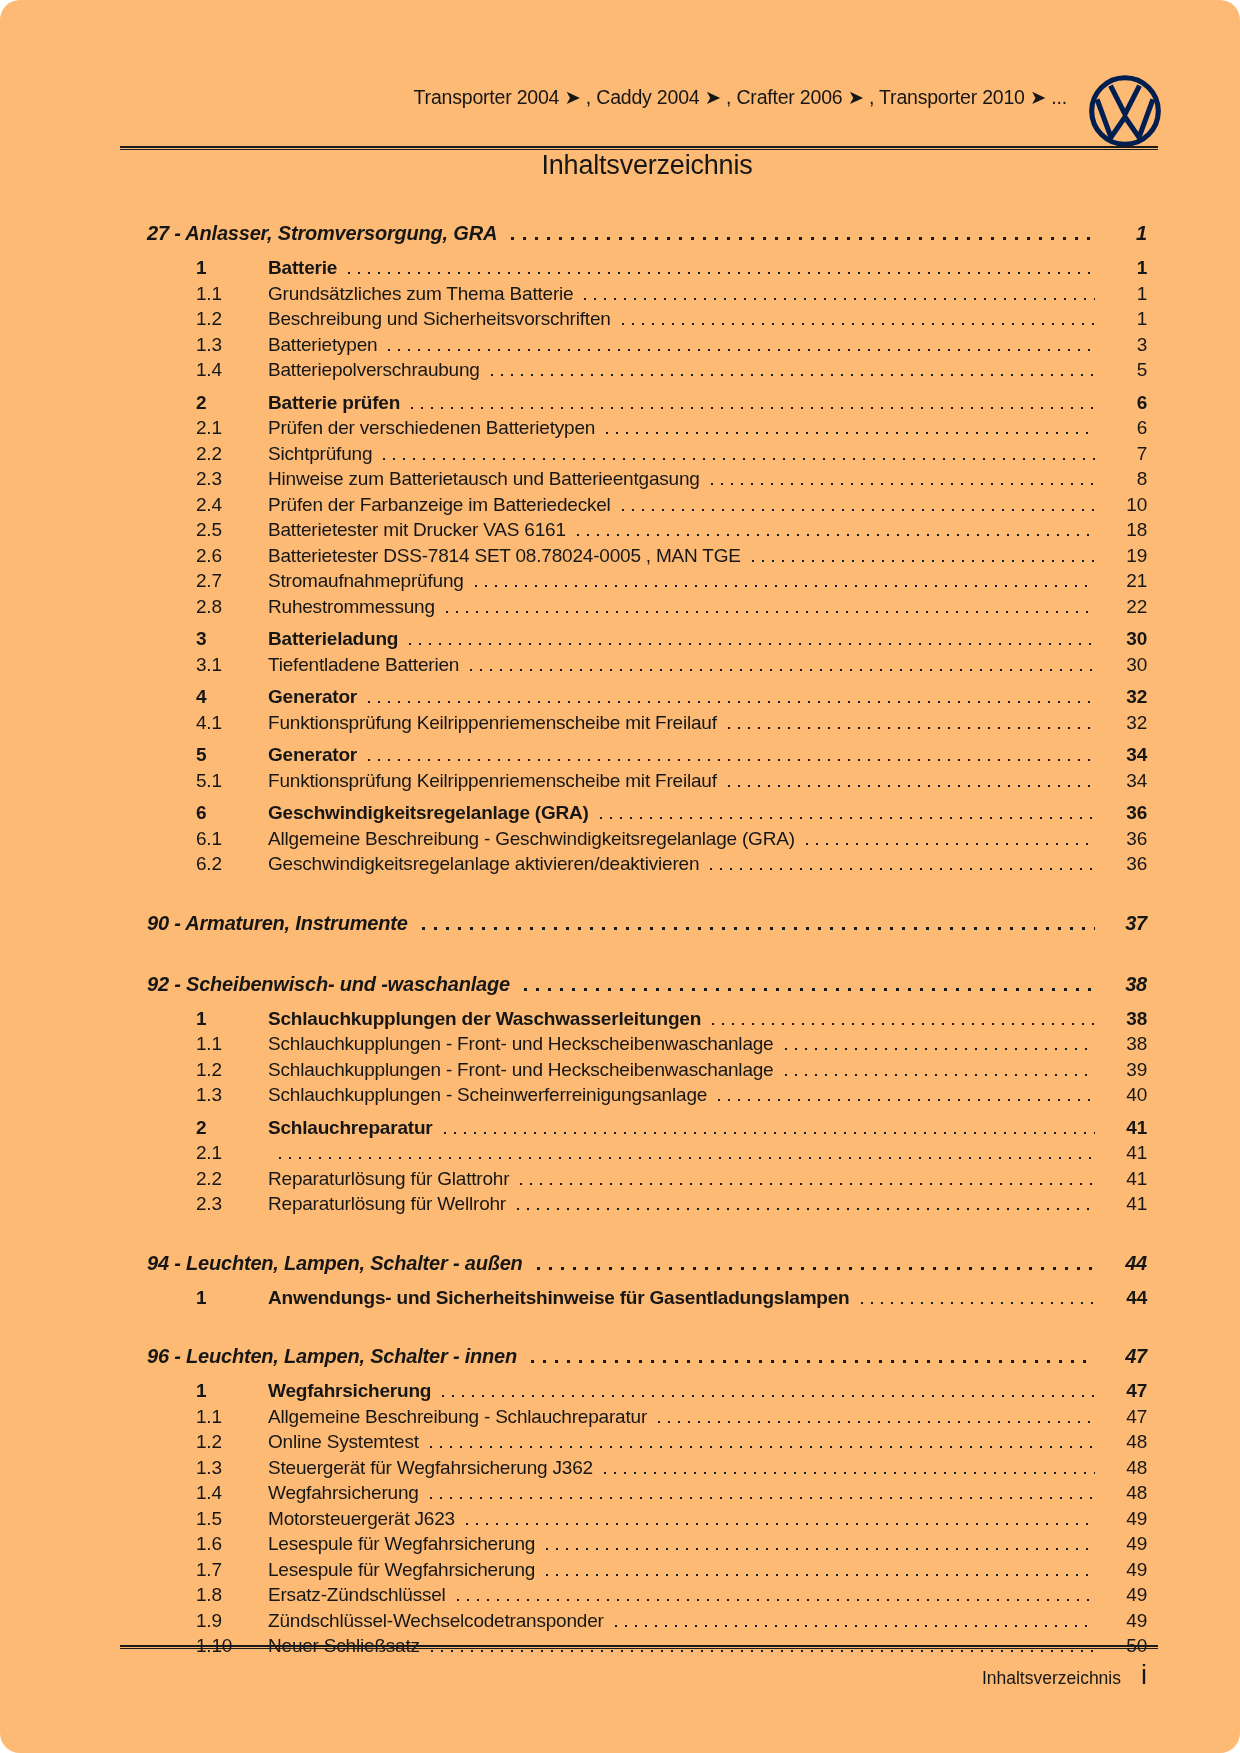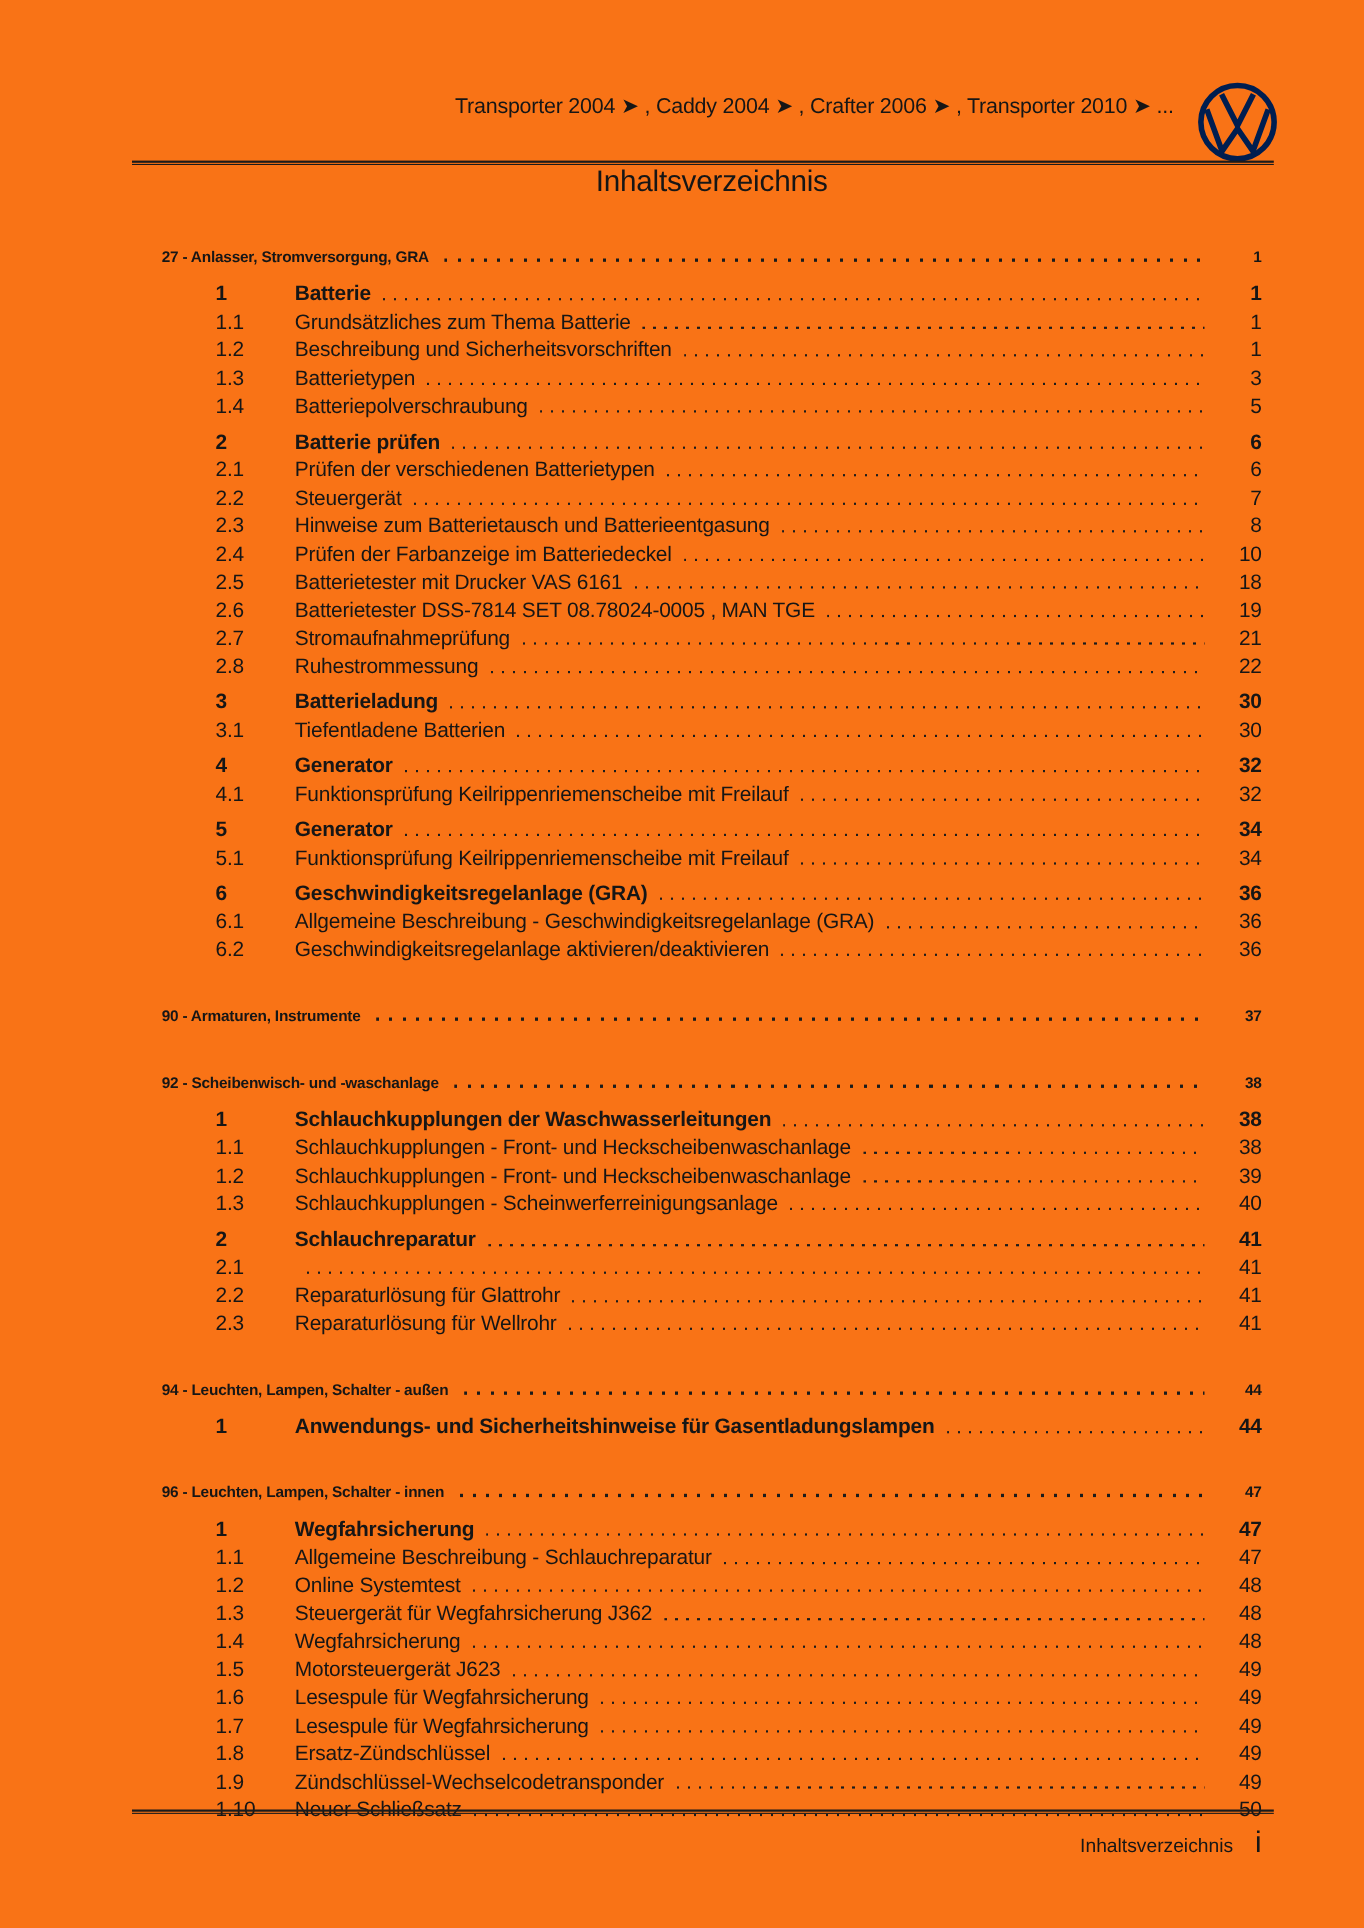--- a/index.html
+++ b/index.html
@@ -2,21 +2,21 @@
 <html><head>
 <meta charset="utf-8">
 <style>
   html,body { margin:0; padding:0; background:#ffffff; }
   body {
     width:1240px; height:1753px; position:relative;
     font-family:"Liberation Sans", sans-serif;
     color:#161616;
     overflow:hidden;
   }
-  .page { position:absolute; inset:0; background:#f97316; }
+  .page { position:absolute; inset:0; background:#fdba74;border-radius:20px; }
 
   
   .hdr-text {
     position:absolute; top:84px; left:147px; width:920px;
     text-align:right; font-size:19.5px; line-height:27px;
     letter-spacing:-0.2px; white-space:nowrap;
   }
   .vw-logo { position:absolute; top:74px; left:1088px; width:74px; height:74px; }
   .rule {
     position:absolute; left:120px; width:1038px; height:4px;
@@ -30,21 +30,21 @@
   .doc-title {
     position:absolute; top:150px; left:147px; width:1000px;
     text-align:center; font-size:27px; letter-spacing:-0.2px;
   }
 
   
   .toc { position:absolute; top:218px; left:147px; width:1000px; letter-spacing:-0.2px; }
   .chapter { margin-top:31px; }
   .chapter:first-child { margin-top:0; }
   .row { display:flex; align-items:baseline; }
-  .chapter-row { font-size:14px; font-weight:bold; line-height:30px; margin-bottom:4px; }
+  .chapter-row { font-size:20px; font-weight:bold; line-height:30px; margin-bottom:4px;font-style:italic; }
   .entry-row { font-size:19px; line-height:25.5px; }
   .entry-row.bold { font-weight:bold; margin-top:7px; }
   .e-num { flex:none; margin-left:49px; width:72px; }
   .e-title { flex:none; white-space:nowrap; }
   .leader {
     flex:1; height:2px; margin:0 14px 0 11px; min-width:18px;
     background-image:repeating-linear-gradient(to right,#1b1b1b 0 2px,transparent 2px 10px);
     background-position:left bottom; background-repeat:repeat-x;
   }
   .chapter-row .leader {
@@ -134,21 +134,21 @@
 
   <div class="row entry-row">
     <span class="e-num">2.1</span>
     <span class="e-title">Prüfen der verschiedenen Batterietypen</span>
     <span class="leader"></span>
     <span class="pg">6</span>
   </div>
 
   <div class="row entry-row">
     <span class="e-num">2.2</span>
-    <span class="e-title">Steuergerät</span>
+    <span class="e-title">Sichtprüfung</span>
     <span class="leader"></span>
     <span class="pg">7</span>
   </div>
 
   <div class="row entry-row">
     <span class="e-num">2.3</span>
     <span class="e-title">Hinweise zum Batterietausch und Batterieentgasung</span>
     <span class="leader"></span>
     <span class="pg">8</span>
   </div>

